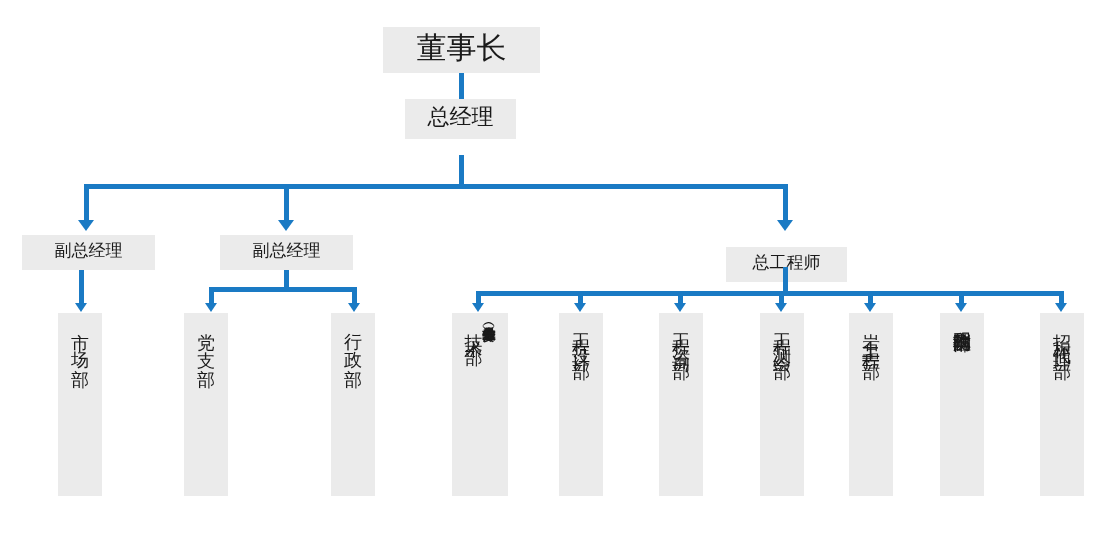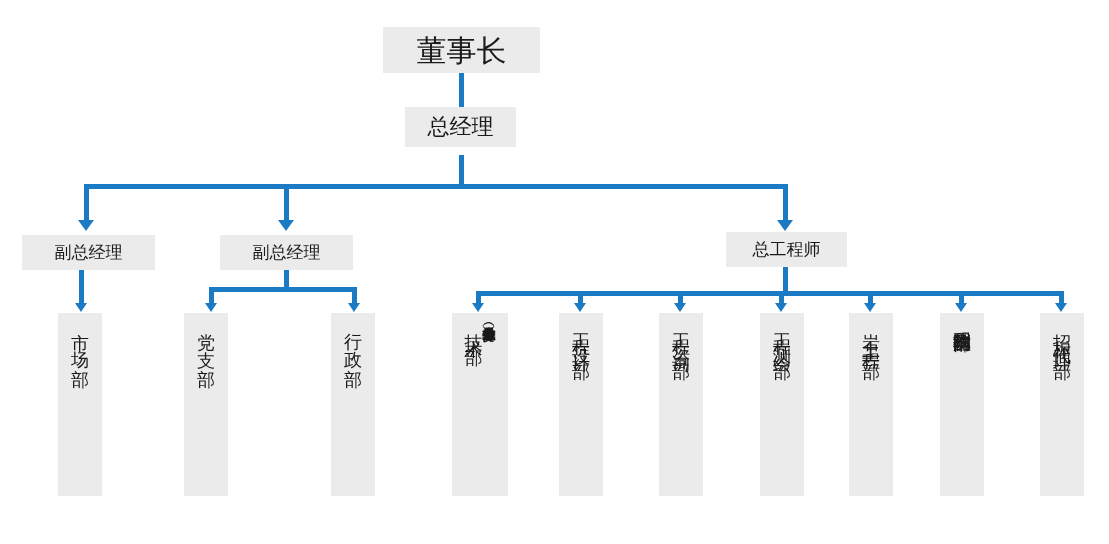--- a/index.html
+++ b/index.html
@@ -14,20 +14,21 @@
   .node{
     position:absolute;
     background:#ebebeb;
     color:#1a1a1a;
     display:flex;
     align-items:center;
     justify-content:center;
     box-sizing:border-box;
     line-height:1.1;
     white-space:nowrap;
+    font-family:Liberation Mono, monospace;
   }
   .node.chairman{font-size:30px;}
   .node.gm{font-size:22px;}
   .node.mid{font-size:17px;justify-content:center;}
 
   
   .dept{
     position:absolute;
     background:#ebebeb;
     color:#1a1a1a;
@@ -82,21 +83,21 @@
 <body>
 
 <div id="chart">
 
   <div class="node chairman" style="left:383px;top:27px;width:157px;height:46px;">
     <span>董事长</span>
   </div>
 
   <div class="line vline" style="left:459px;top:73px;width:5px;height:42px;"></div>
 
-  <div class="node gm" style="left:405px;top:107px;width:111px;height:40px;">
+  <div class="node gm" style="left:405px;top:99px;width:111px;height:40px;">
     <span>总经理</span>
   </div>
 
   <div class="line vline" style="left:459px;top:155px;width:5px;height:33px;"></div>
   <div class="line hline" style="left:84px;top:184px;width:704px;height:5px;"></div>
 
   <div class="line vline" style="left:84px;top:184px;width:5px;height:36px;"></div>
   <div class="arrow" style="left:78px;top:220px;"></div>
 
   <div class="line vline" style="left:284px;top:184px;width:5px;height:36px;"></div>
@@ -106,21 +107,21 @@
   <div class="arrow" style="left:777px;top:220px;"></div>
 
   <div class="node mid" style="left:22px;top:235px;width:133px;height:35px;">
     <span>副总经理</span>
   </div>
 
   <div class="node mid" style="left:220px;top:235px;width:133px;height:35px;">
     <span>副总经理</span>
   </div>
 
-  <div class="node mid" style="left:726px;top:232px;width:121px;height:35px;">
+  <div class="node mid" style="left:726px;top:247px;width:121px;height:35px;">
     <span>总工程师</span>
   </div>
 
   <div class="line vline" style="left:79px;top:270px;width:5px;height:33px;"></div>
   <div class="arrow small" style="left:75px;top:303px;"></div>
 
   <div class="line vline" style="left:284px;top:270px;width:5px;height:20px;"></div>
   <div class="line hline" style="left:209px;top:287px;width:148px;height:5px;"></div>
   <div class="line vline" style="left:209px;top:287px;width:5px;height:16px;"></div>
   <div class="arrow small" style="left:205px;top:303px;"></div>

